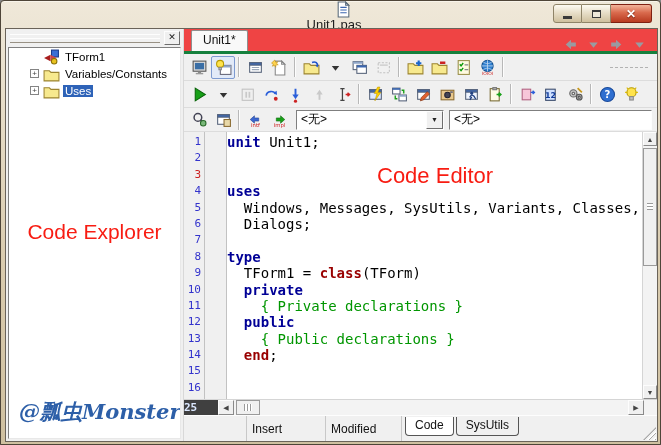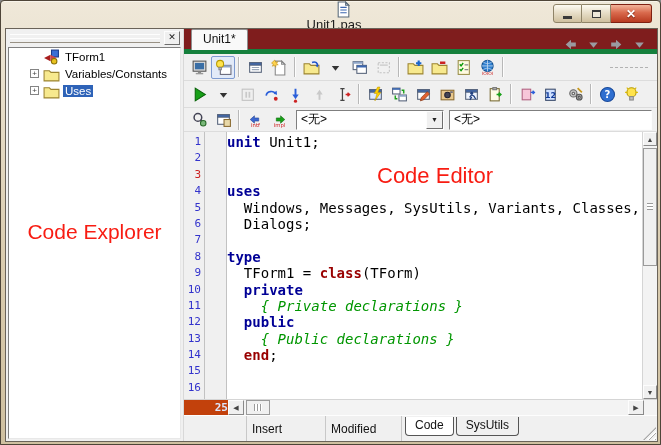--- a/index.html
+++ b/index.html
@@ -46,21 +46,21 @@
   .titem .tlabel.sel { background:#2e63b8; color:#fff; }
 
   .explorer-note { position:absolute; top:172px; left:50%; transform:translateX(-50%);
     color:#f81c12; font-size:21px; white-space:nowrap; }
   .watermark { position:absolute; left:10px; bottom:12px; color:#2d5fa8; font-size:21px;
     font-weight:bold; font-style:italic; font-family:"DejaVu Serif", serif; white-space:nowrap; }
 
   
   .editorcol { flex:1; display:flex; flex-direction:column; border-left:1px solid #d8d8d8; min-width:0; }
 
-  .tabbar { height:25px; display:flex; align-items:flex-start; border-bottom:5px solid #15803d; background:#7f1d1d; position:relative; }
+  .tabbar { height:25px; display:flex; align-items:center; border-bottom:3px solid #15803d; background:#ef4444; position:relative; }
   .utab { margin-left:7px; height:21px; padding:2px 11px 0 11px; background:#f9f9f9;
     border:1px solid #8f8f8f; border-bottom:none; border-radius:2px 2px 0 0; font-size:12px; color:#111; margin-bottom:-1px; }
   .navbtns { position:absolute; right:10px; top:7px; display:flex; align-items:center; gap:7px; }
   .navbtns .nv { width:16px; height:13px; }
 
   .tbar { height:27px; background:#f0f0f0; display:flex; align-items:center; padding:0 3px;
     border-bottom:1px solid #dcdcdc; }
   .tbar.row3 { height:24px; }
   .tbi { width:24px; height:23px; display:flex; align-items:center; justify-content:center; border:1px solid transparent; border-radius:2px; }
   .tbi.pressed { border:1px solid #7d9ad0; background:#e2eaf8; }
@@ -82,38 +82,38 @@
   .gutter { width:21px; background:#f0f0f0; border-right:1px solid #c2c2c2; padding-top:2px; }
   .lnum { height:16.4px; line-height:16.4px; font-family:"DejaVu Sans Mono", monospace; font-size:11px;
     color:#3333cc; text-align:right; padding-right:3px; }
   .lnum.cur { color:#cc2222; }
   .modcol { width:22px; background:#f0f0f0; border-right:1px solid #c2c2c2; }
   .codecol { flex:1; position:relative; overflow:hidden; padding-top:2px; background:#fff; }
   .cline { height:16.4px; line-height:16.4px; font-family:"DejaVu Sans Mono", monospace; font-size:14px; white-space:pre; }
   .cline.hl { background:#f6f8cf; }
   .tk-kw  { color:#000096; font-weight:bold; }
   .tk-kw2 { color:#990000; font-weight:bold; }
-  .tk-cmt { color:#009600; font-style:italic; }
+  .tk-cmt { color:#009600; }
   .tk-id  { color:#000; }
   .editor-note { position:absolute; top:31px; left:150px; color:#f81c12; font-size:22px; white-space:nowrap; }
 
   .vscroll { width:15px; background:#f3f3f3; border-left:1px solid #d5d5d5; position:relative; }
   .sbtn { position:absolute; left:0; width:14px; height:14px; background:#f0f0f0;
     border:1px solid; border-color:#fdfdfd #8a8a8a #8a8a8a #fdfdfd; display:flex; align-items:center; justify-content:center;
     font-size:7px; color:#444; }
   .vscroll .up { top:0; }
   .vscroll .down { bottom:0; }
   .vthumb { position:absolute; left:0; top:16px; width:14px; height:118px; background:#f0f0f0;
     border:1px solid #9a9a9a; }
   .vthumb::after { content:""; position:absolute; left:3px; right:3px; top:50%; height:7px; margin-top:-4px;
     background:repeating-linear-gradient(#9a9a9a 0 1px, #fff 1px 3px); }
 
   .hscrollrow { height:16px; display:flex; align-items:stretch; background:#f3f3f3; border-top:1px solid #d5d5d5; }
-  .lastline { width:44px; background:#c2410c; color:#dce8ff; font-family:"DejaVu Sans Mono", monospace;
-    font-size:11px; font-weight:bold; text-align:right; line-height:15px; }
+  .lastline { width:34px; background:#404040; color:#dce8ff; font-family:"DejaVu Sans Mono", monospace;
+    font-size:11px; font-weight:bold; text-align:left; line-height:15px; }
   .hbtn { width:16px; background:#f0f0f0; border:1px solid; border-color:#fdfdfd #8a8a8a #8a8a8a #fdfdfd;
     display:flex; align-items:center; justify-content:center; font-size:7px; color:#444; }
   .hthumb { width:24px; background:#f0f0f0; border:1px solid #9a9a9a; margin-left:2px; position:relative; }
   .hthumb::after { content:""; position:absolute; top:3px; bottom:3px; left:50%; width:8px; margin-left:-4px;
     background:repeating-linear-gradient(90deg,#9a9a9a 0 1px,#fff 1px 3px); }
   .htrack { flex:1; }
   .hcorner { width:13px; }
 
   
   .statusbar { height:26px; background:#f0f0f0; border-top:1px solid #fdfdfd; display:flex; align-items:stretch; font-size:12px; color:#111; position:relative; }
@@ -183,20 +183,21 @@
             </div>
             <div class="titem">
               <span class="expand">+</span>
               <span class="ticon16"><svg viewBox="0 0 16 16" width="17" height="17">
                   <path d="M1 4.5 h5 l1.5 1.5 h7.5 v8 H1 z" fill="#f7e98e" stroke="#9c8430"></path>
                 </svg></span>
               <span class="tlabel sel">Uses</span>
             </div>
           </div>
         <div class="explorer-note">Code Explorer</div>
+        <div class="watermark">@瓢虫Monster</div>
       </div>
     </div>
 
     <div class="editorcol">
 
       <div class="tabbar">
         <div class="utab">Unit1*</div>
         <div class="navbtns" id="navbtns">
             <span class="nv"><svg viewBox="0 0 16 16" width="17" height="17">
                 <path d="M8.5 3.5 L3.5 8 l5 4.5 v-2.7 h4.5 v-3.6 H8.5 z" fill="#9a9aa0"></path>

